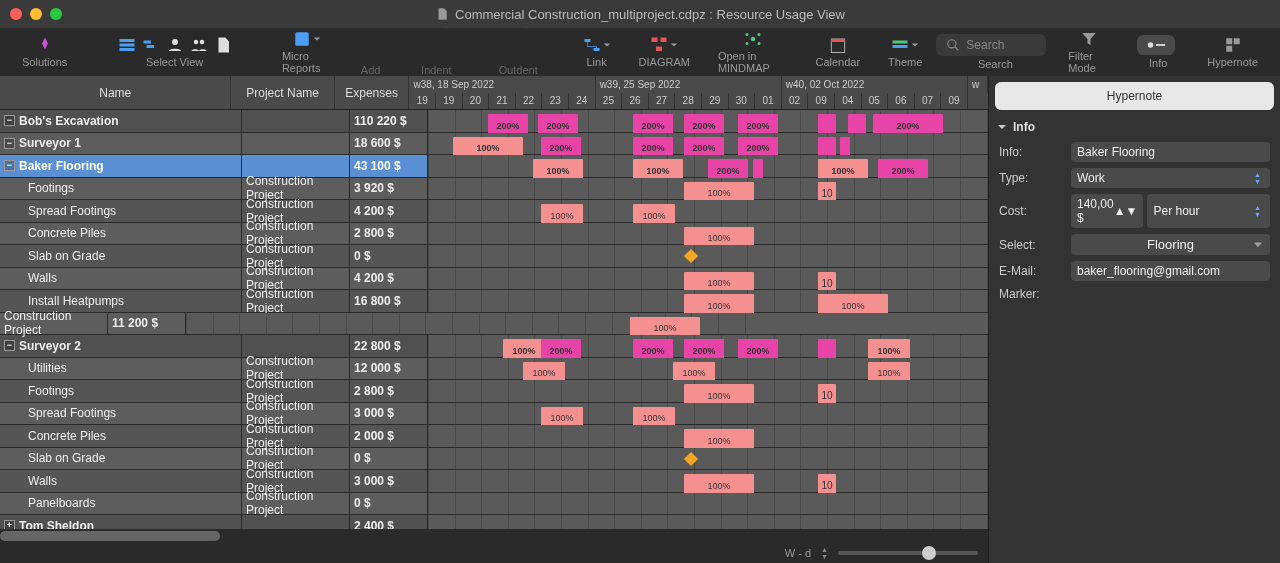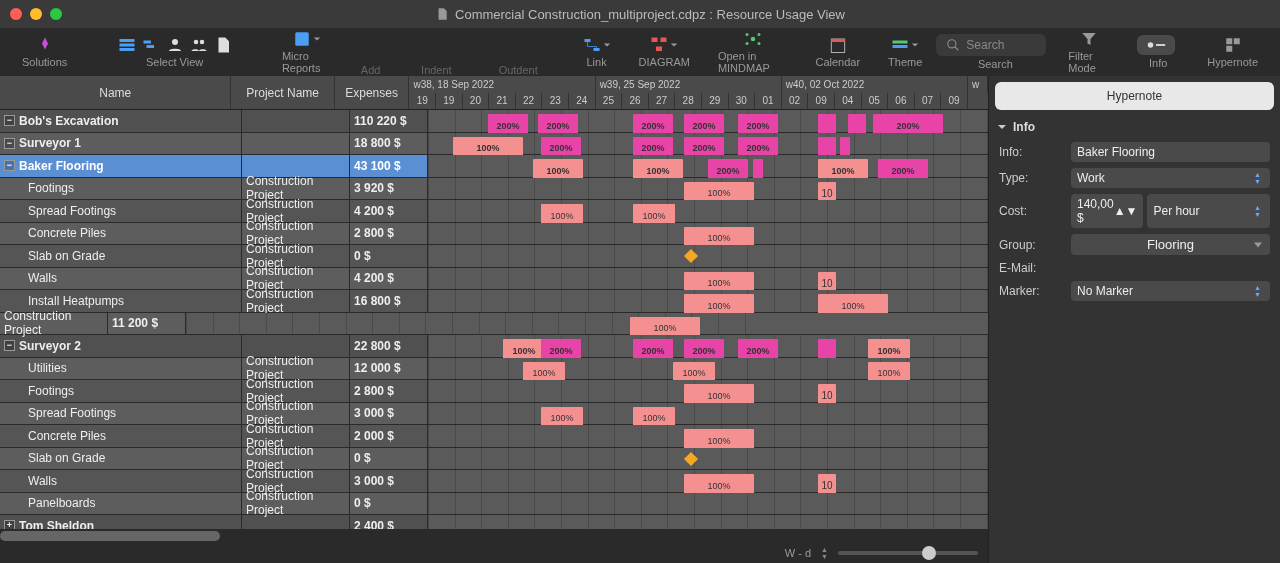--- a/index.html
+++ b/index.html
@@ -331,21 +331,21 @@
             <div class="bar magenta" style="left: 420px; width: 18px;"></div>
             <div class="bar magenta" style="left: 445px; width: 70px;">200%</div>
           </div>
         </div>
         <div class="row resource alt">
           <div class="cell name">
             <span class="expand">−</span>
             <span>Surveyor 1</span>
           </div>
           <div class="cell proj"></div>
-          <div class="cell exp">18 800 $</div>
+          <div class="cell exp">18 600 $</div>
           <div class="timeline-cell">
             <div class="vd" style="left: 0px;"></div>
             <div class="vd" style="left: 26.6px;"></div>
             <div class="vd" style="left: 53.2px;"></div>
             <div class="vd" style="left: 79.8px;"></div>
             <div class="vd" style="left: 106.4px;"></div>
             <div class="vd" style="left: 133px;"></div>
             <div class="vd" style="left: 159.6px;"></div>
             <div class="vd" style="left: 186.2px;"></div>
             <div class="vd" style="left: 212.8px;"></div>
@@ -984,31 +984,25 @@
           <div class="select">
               <span>Per hour</span>
               <div class="arrows">
                 <span>▲</span>
                 <span>▼</span>
               </div>
             </div>
         </div>
       </div>
       <div class="form-row">
-          <label>Group:</label>
+          <label>Select:</label>
           <div class="group-select">Flooring</div>
         </div>
       <div class="form-row">
           <label>E-Mail:</label>
+          <div class="field">baker_flooring@gmail.com</div>
         </div>
       <div class="form-row">
           <label>Marker:</label>
-          <div class="select">
-            <span>No Marker</span>
-            <div class="arrows">
-              <span>▲</span>
-              <span>▼</span>
-            </div>
-          </div>
         </div>
     </div>
   </div>
 </div>
 
 </body></html>

